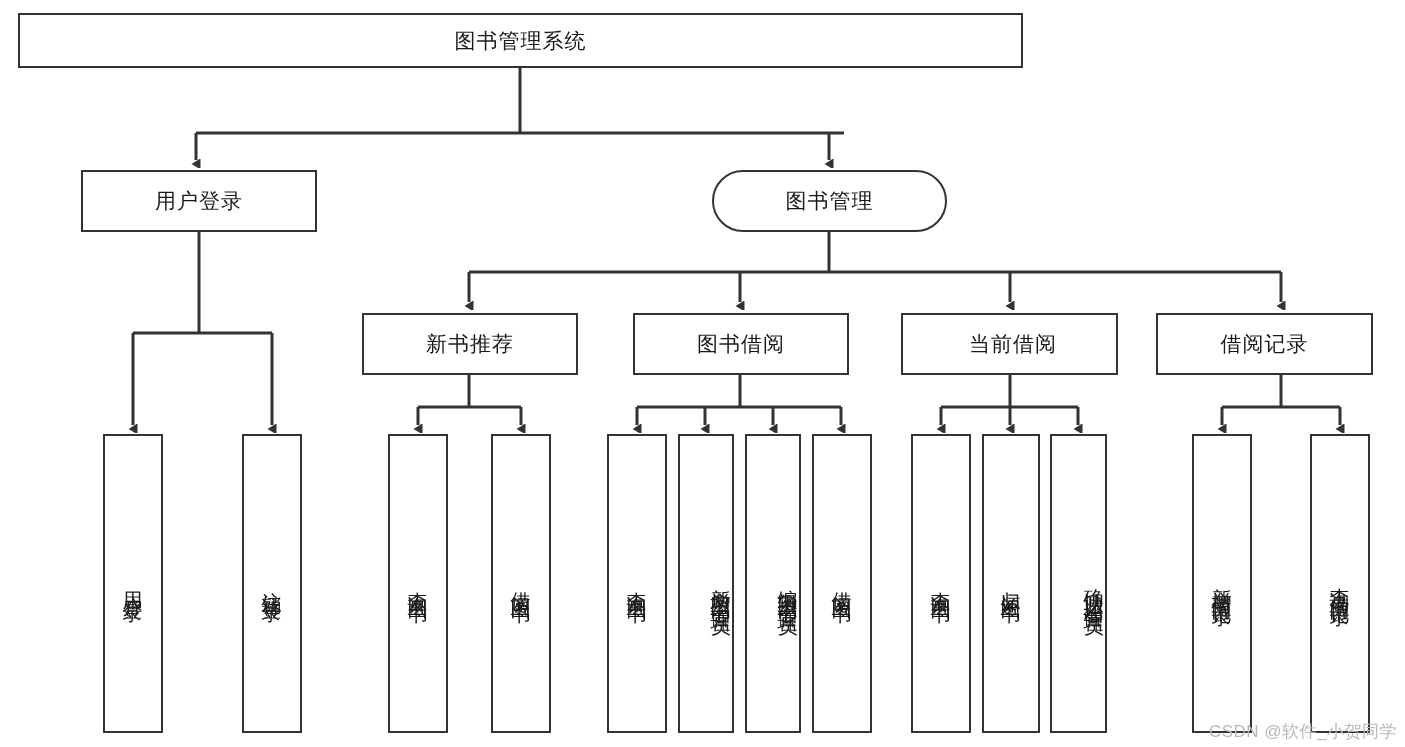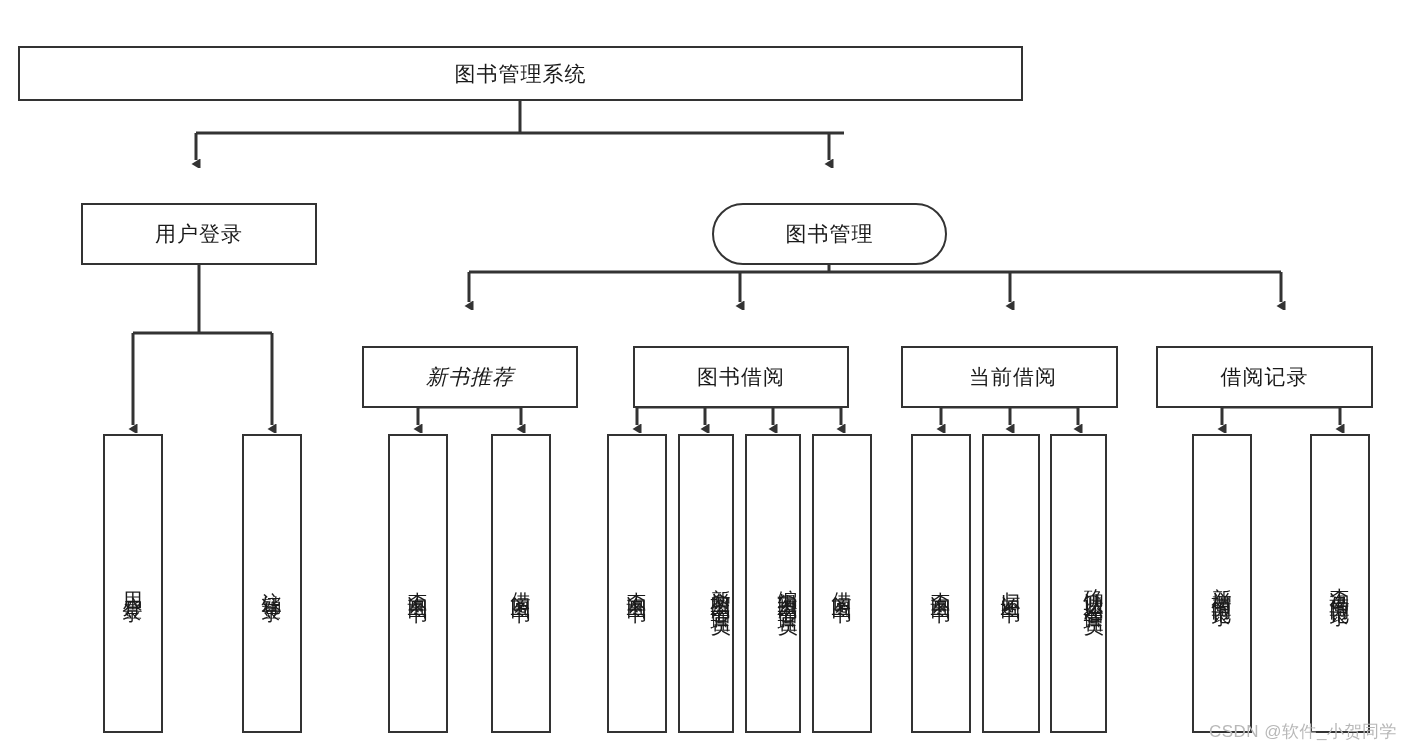--- a/index.html
+++ b/index.html
@@ -32,21 +32,20 @@
     border: 2.5px solid #333333;
     display: flex;
     align-items: center;
     justify-content: center;
     color: #1a1a1a;
   }
   .node.horiz {
     font-size: 21px;
     letter-spacing: 1px;
     line-height: 1.2;
-    margin-top: 33px;
   }
   .node.root {
     font-size: 21px;
   }
   .node.vert {
     writing-mode: vertical-rl;
     text-orientation: upright;
     font-size: 20px;
     letter-spacing: 4px;
     line-height: 1.1;
@@ -132,21 +131,21 @@
     <span>图书管理系统</span>
   </div>
 
   <div class="node horiz" style="left:81px; top:170px; width:236px; height:62px;">
     <span>用户登录</span>
   </div>
   <div class="node horiz" style="left:712px; top:170px; width:235px; height:62px;border-radius:31px;">
     <span>图书管理</span>
   </div>
 
-  <div class="node horiz" style="left:362px; top:313px; width:216px; height:62px;font-style:italic;">
+  <div class="node horiz" style="left:362px; top:313px; width:216px; height:62px;">
     <span>新书推荐</span>
   </div>
   <div class="node horiz" style="left:633px; top:313px; width:216px; height:62px;justify-content:center;">
     <span>图书借阅</span>
   </div>
   <div class="node horiz" style="left:901px; top:313px; width:217px; height:62px;padding-left:7px;">
     <span>当前借阅</span>
   </div>
   <div class="node horiz" style="left:1156px; top:313px; width:217px; height:62px;">
     <span>借阅记录</span>

